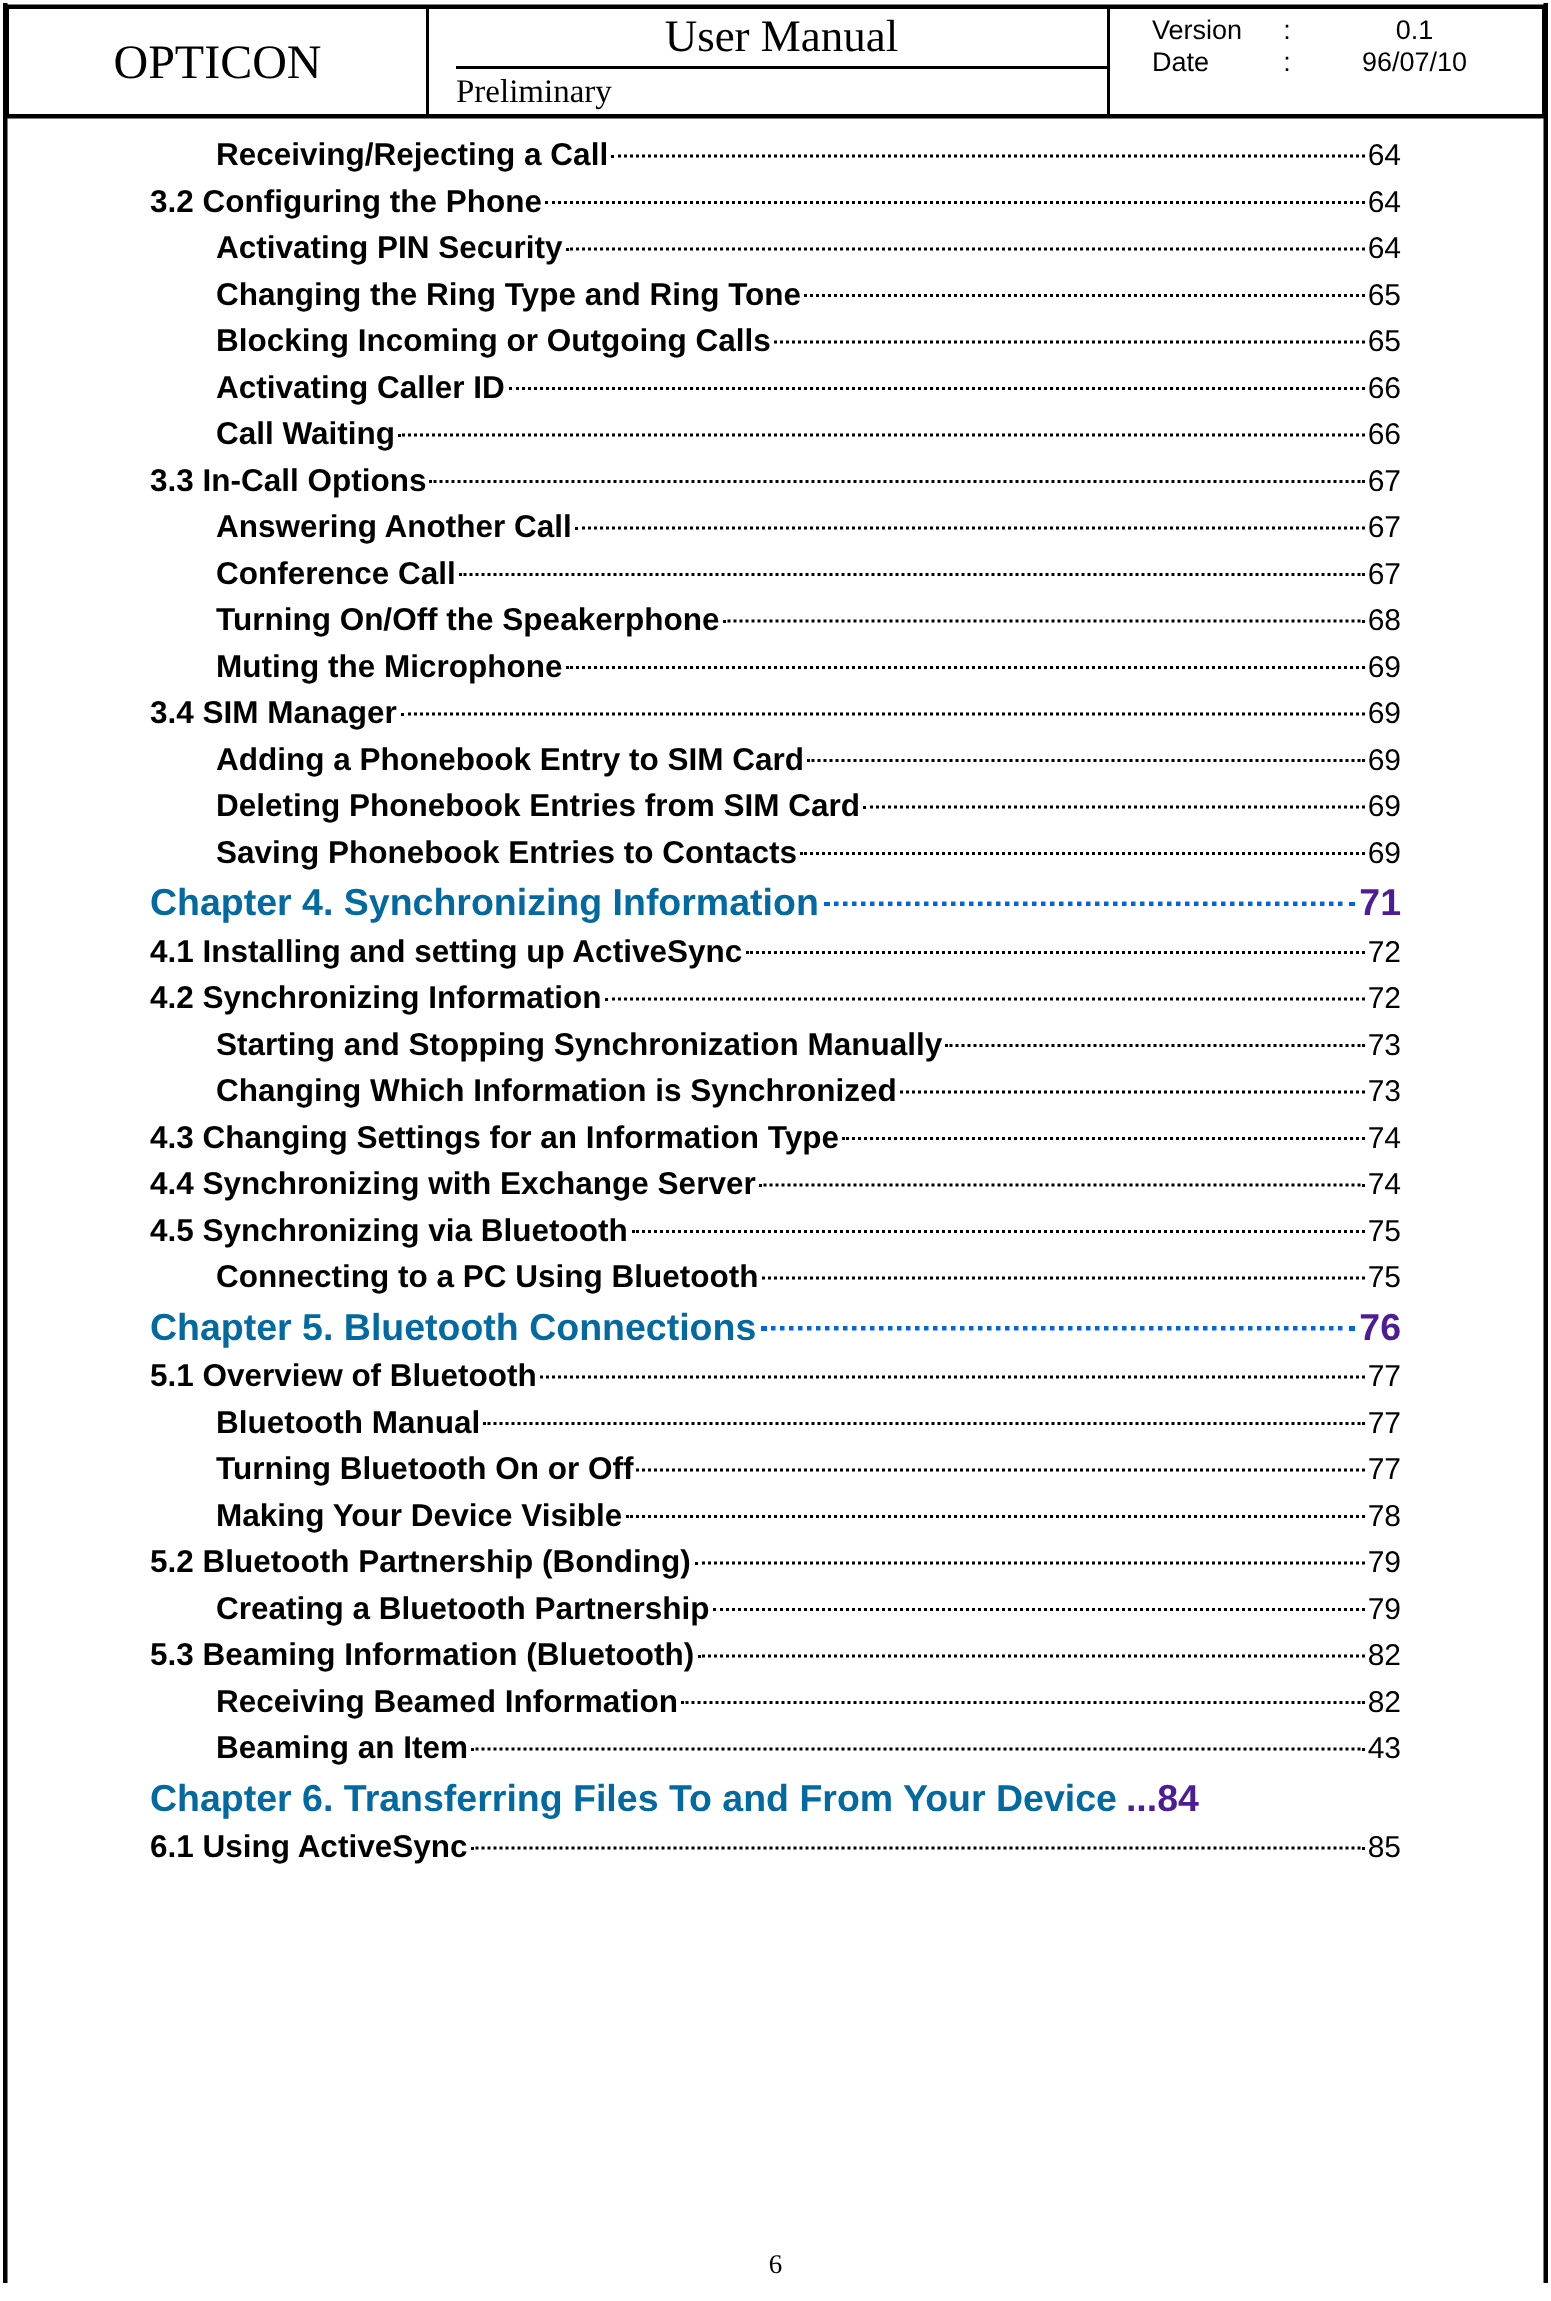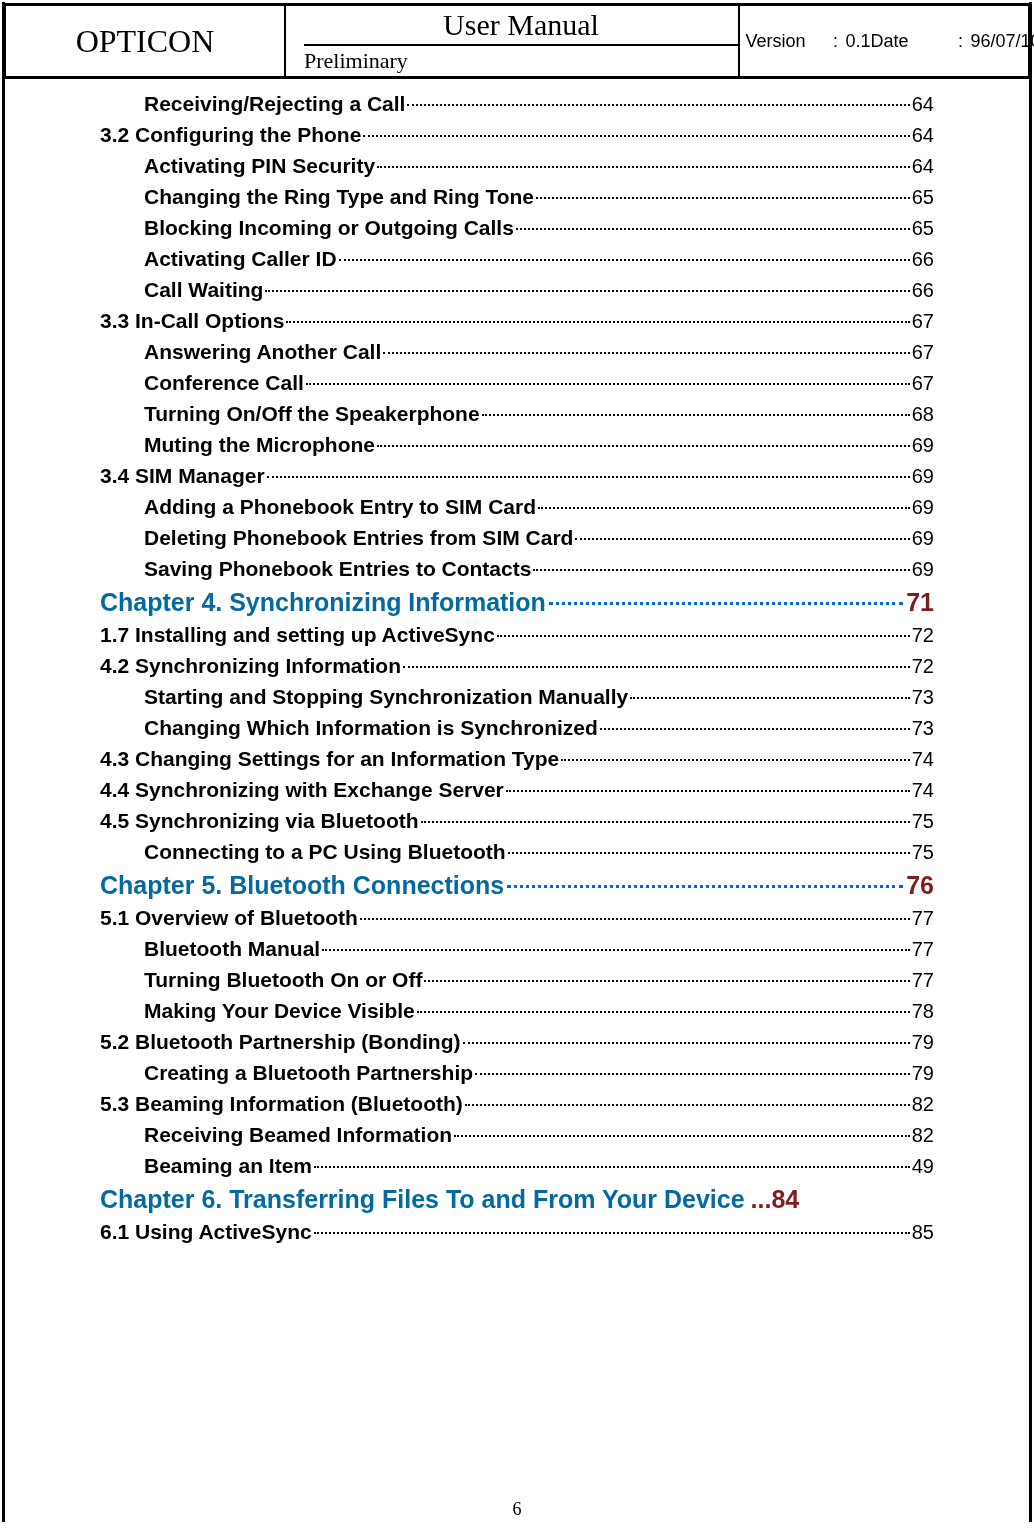--- a/index.html
+++ b/index.html
@@ -52,22 +52,22 @@
     font-size: 22px;
     font-family: "Times New Roman", serif;
     padding: 2px 0;
   }
   .header-right {
     width: 270px;
     font-family: "Trebuchet MS", Arial, sans-serif;
     font-size: 18px;
     padding: 4px 10px;
     display: flex;
-    flex-direction: row;
-    justify-content: center;
+    flex-direction: column;
+    justify-content: flex-start;
   }
   .header-right-row { display: flex; align-items: center; }
   .hr-label { width: 80px; }
   .hr-colon { width: 20px; text-align: center; }
   .hr-val { flex: 1; text-align: center; }
 
   .toc {
     padding: 10px 100px 0 100px;
   }
   .toc-row {
@@ -109,21 +109,21 @@
   }
   .chapter-leader {
     flex: 1;
     border-bottom: 3px dotted #0066dd;
     margin: 0 3px;
     position: relative;
     top: -6px;
     min-width: 10px;
   }
   .chapter-page {
-    color: #7f1d1d;
+    color: #4c1d95;
     font-weight: bold;
     font-size: 25px;
   }
   .chapter-row.nolead .chapter-title { margin-right: 6px; }
 
   .page-num {
     position: absolute;
     bottom: 14px;
     left: 0; right: 0;
     text-align: center;
@@ -236,21 +236,21 @@
       <span class="toc-title">Saving Phonebook Entries to Contacts</span>
       <span class="toc-leader"></span>
       <span class="toc-page">69</span>
     </div>
     <div class="chapter-row">
       <span class="chapter-title">Chapter 4. Synchronizing Information</span>
       <span class="chapter-leader"></span>
       <span class="chapter-page">71</span>
     </div>
     <div class="toc-row lvl-section">
-      <span class="toc-title">1.7 Installing and setting up ActiveSync</span>
+      <span class="toc-title">4.1 Installing and setting up ActiveSync</span>
       <span class="toc-leader"></span>
       <span class="toc-page">72</span>
     </div>
     <div class="toc-row lvl-section">
       <span class="toc-title">4.2 Synchronizing Information</span>
       <span class="toc-leader"></span>
       <span class="toc-page">72</span>
     </div>
     <div class="toc-row lvl-sub">
       <span class="toc-title">Starting and Stopping Synchronization Manually</span>
@@ -323,21 +323,21 @@
       <span class="toc-page">82</span>
     </div>
     <div class="toc-row lvl-sub">
       <span class="toc-title">Receiving Beamed Information</span>
       <span class="toc-leader"></span>
       <span class="toc-page">82</span>
     </div>
     <div class="toc-row lvl-sub">
       <span class="toc-title">Beaming an Item</span>
       <span class="toc-leader"></span>
-      <span class="toc-page">49</span>
+      <span class="toc-page">43</span>
     </div>
     <div class="chapter-row nolead">
       <span class="chapter-title">Chapter 6. Transferring Files To and From Your Device</span>
       <span class="chapter-page">...84</span>
     </div>
     <div class="toc-row lvl-section">
       <span class="toc-title">6.1 Using ActiveSync</span>
       <span class="toc-leader"></span>
       <span class="toc-page">85</span>
     </div>

